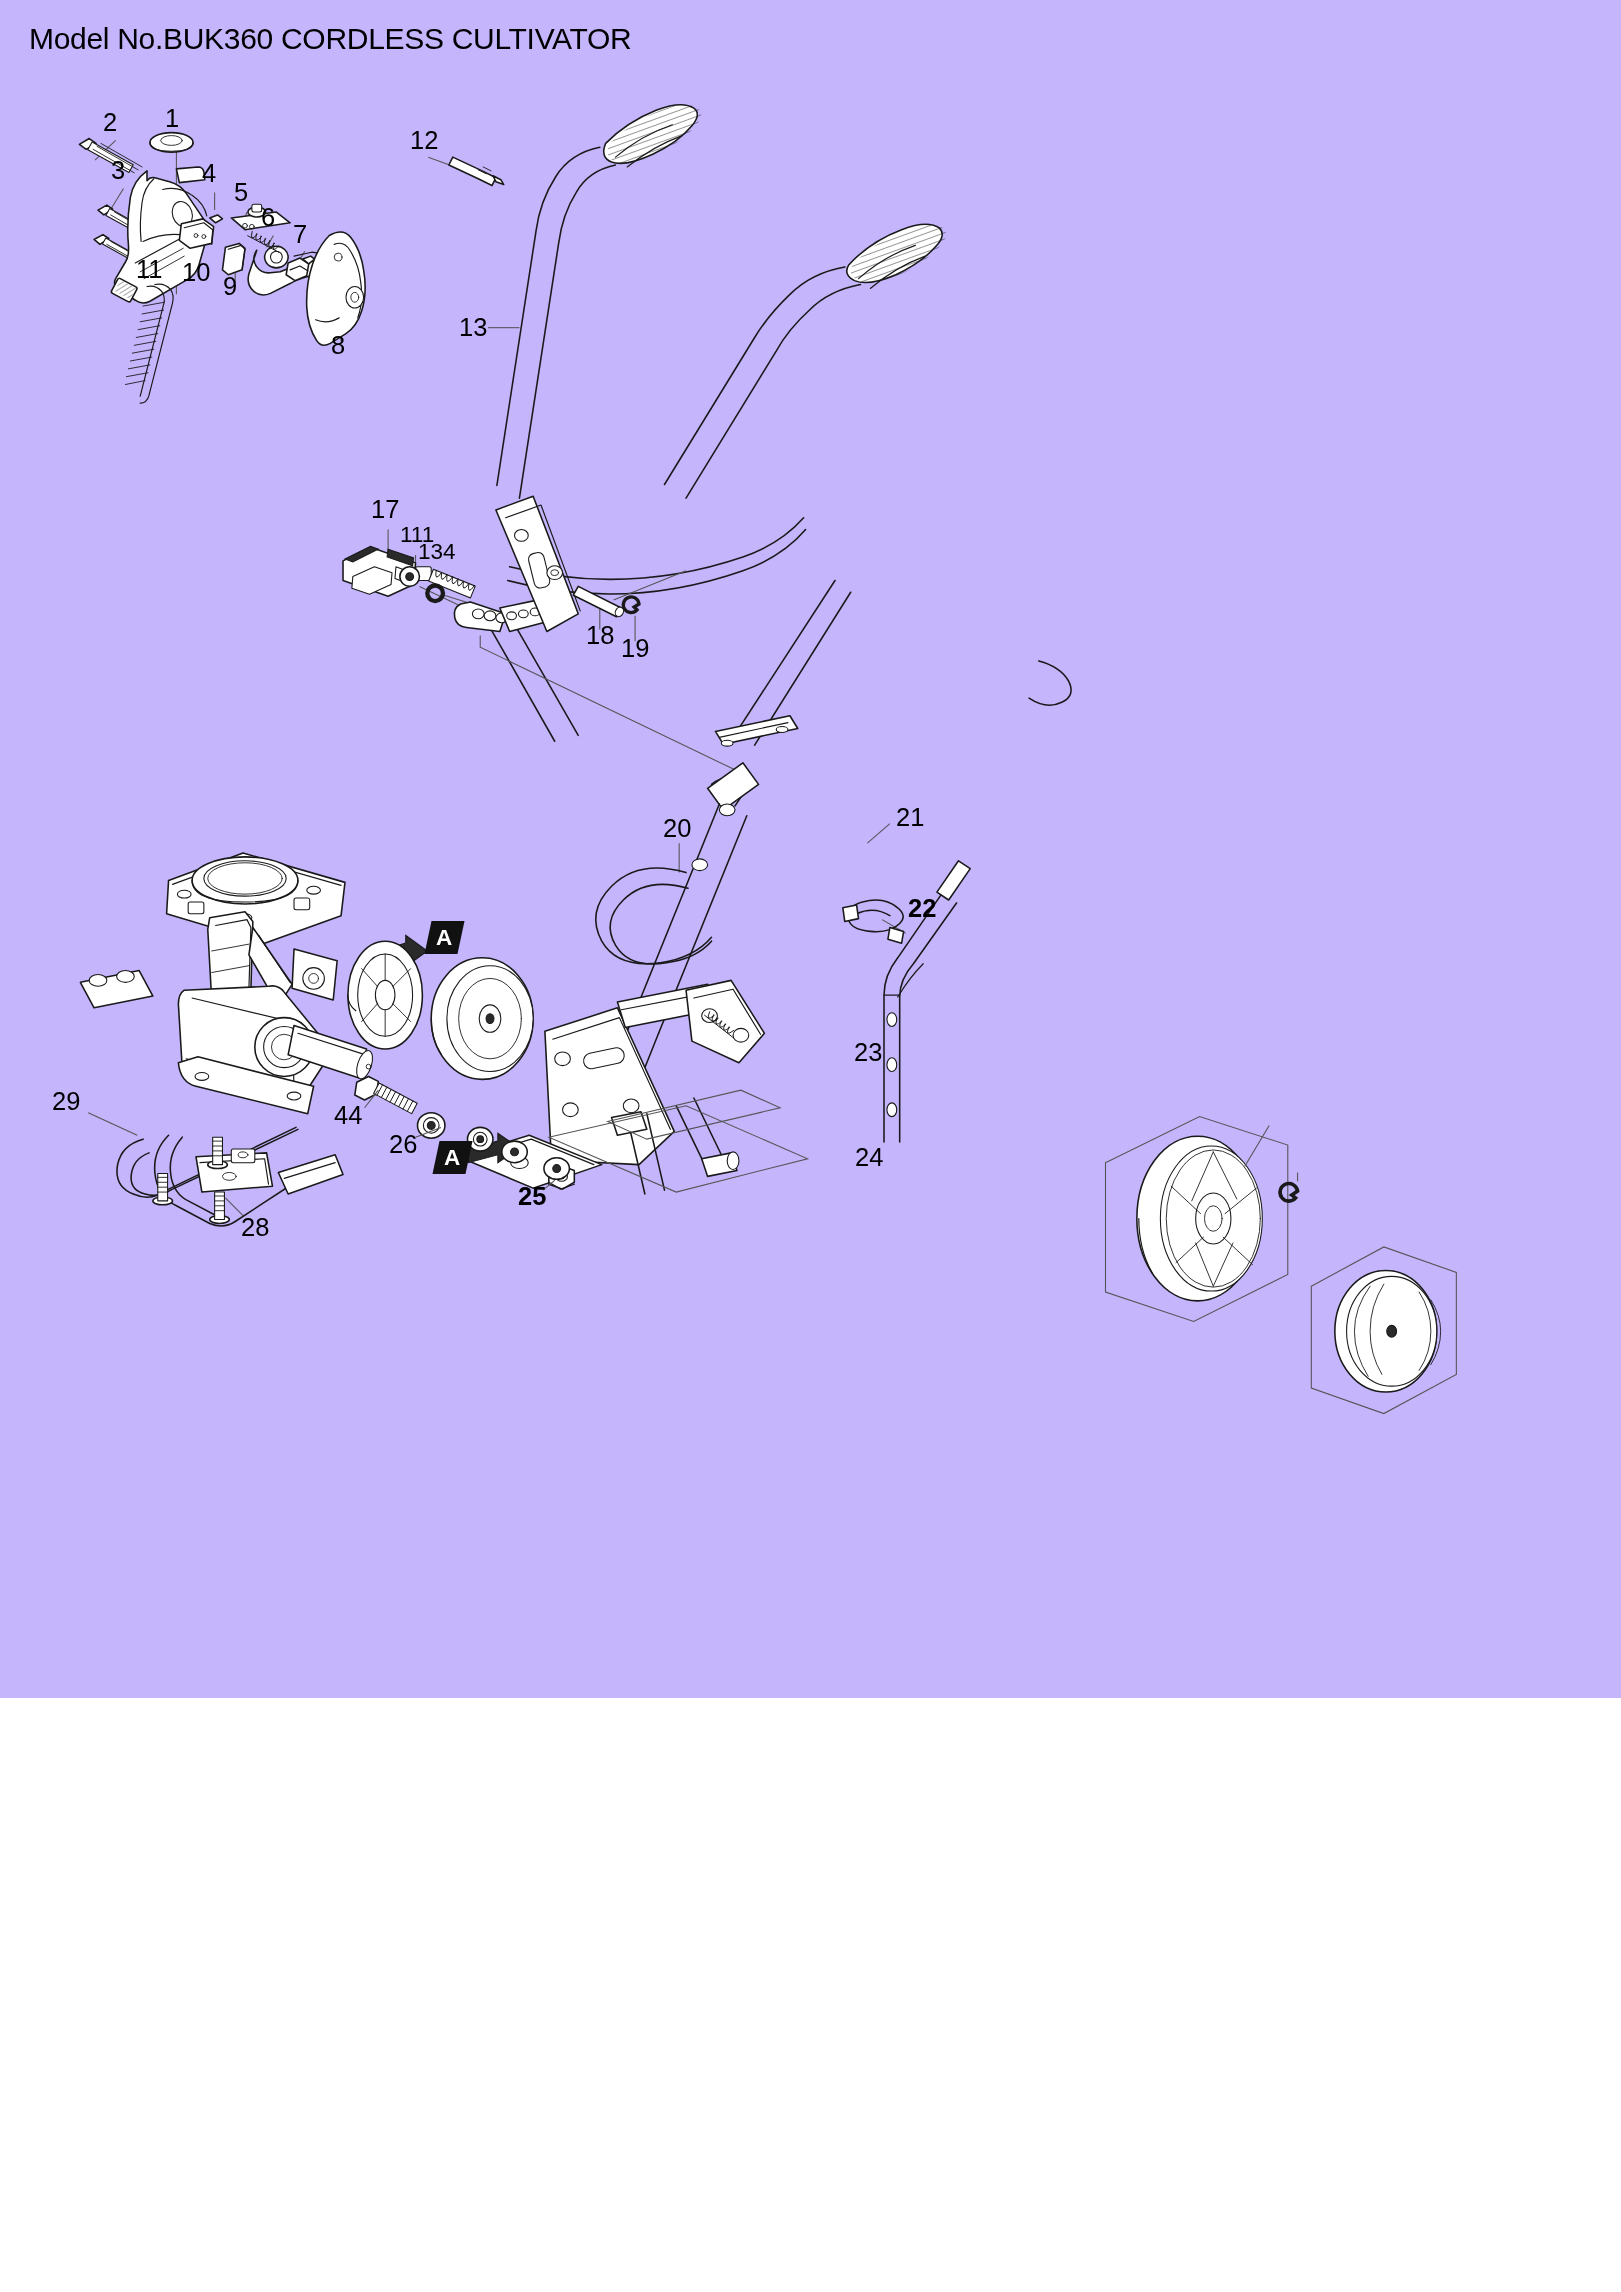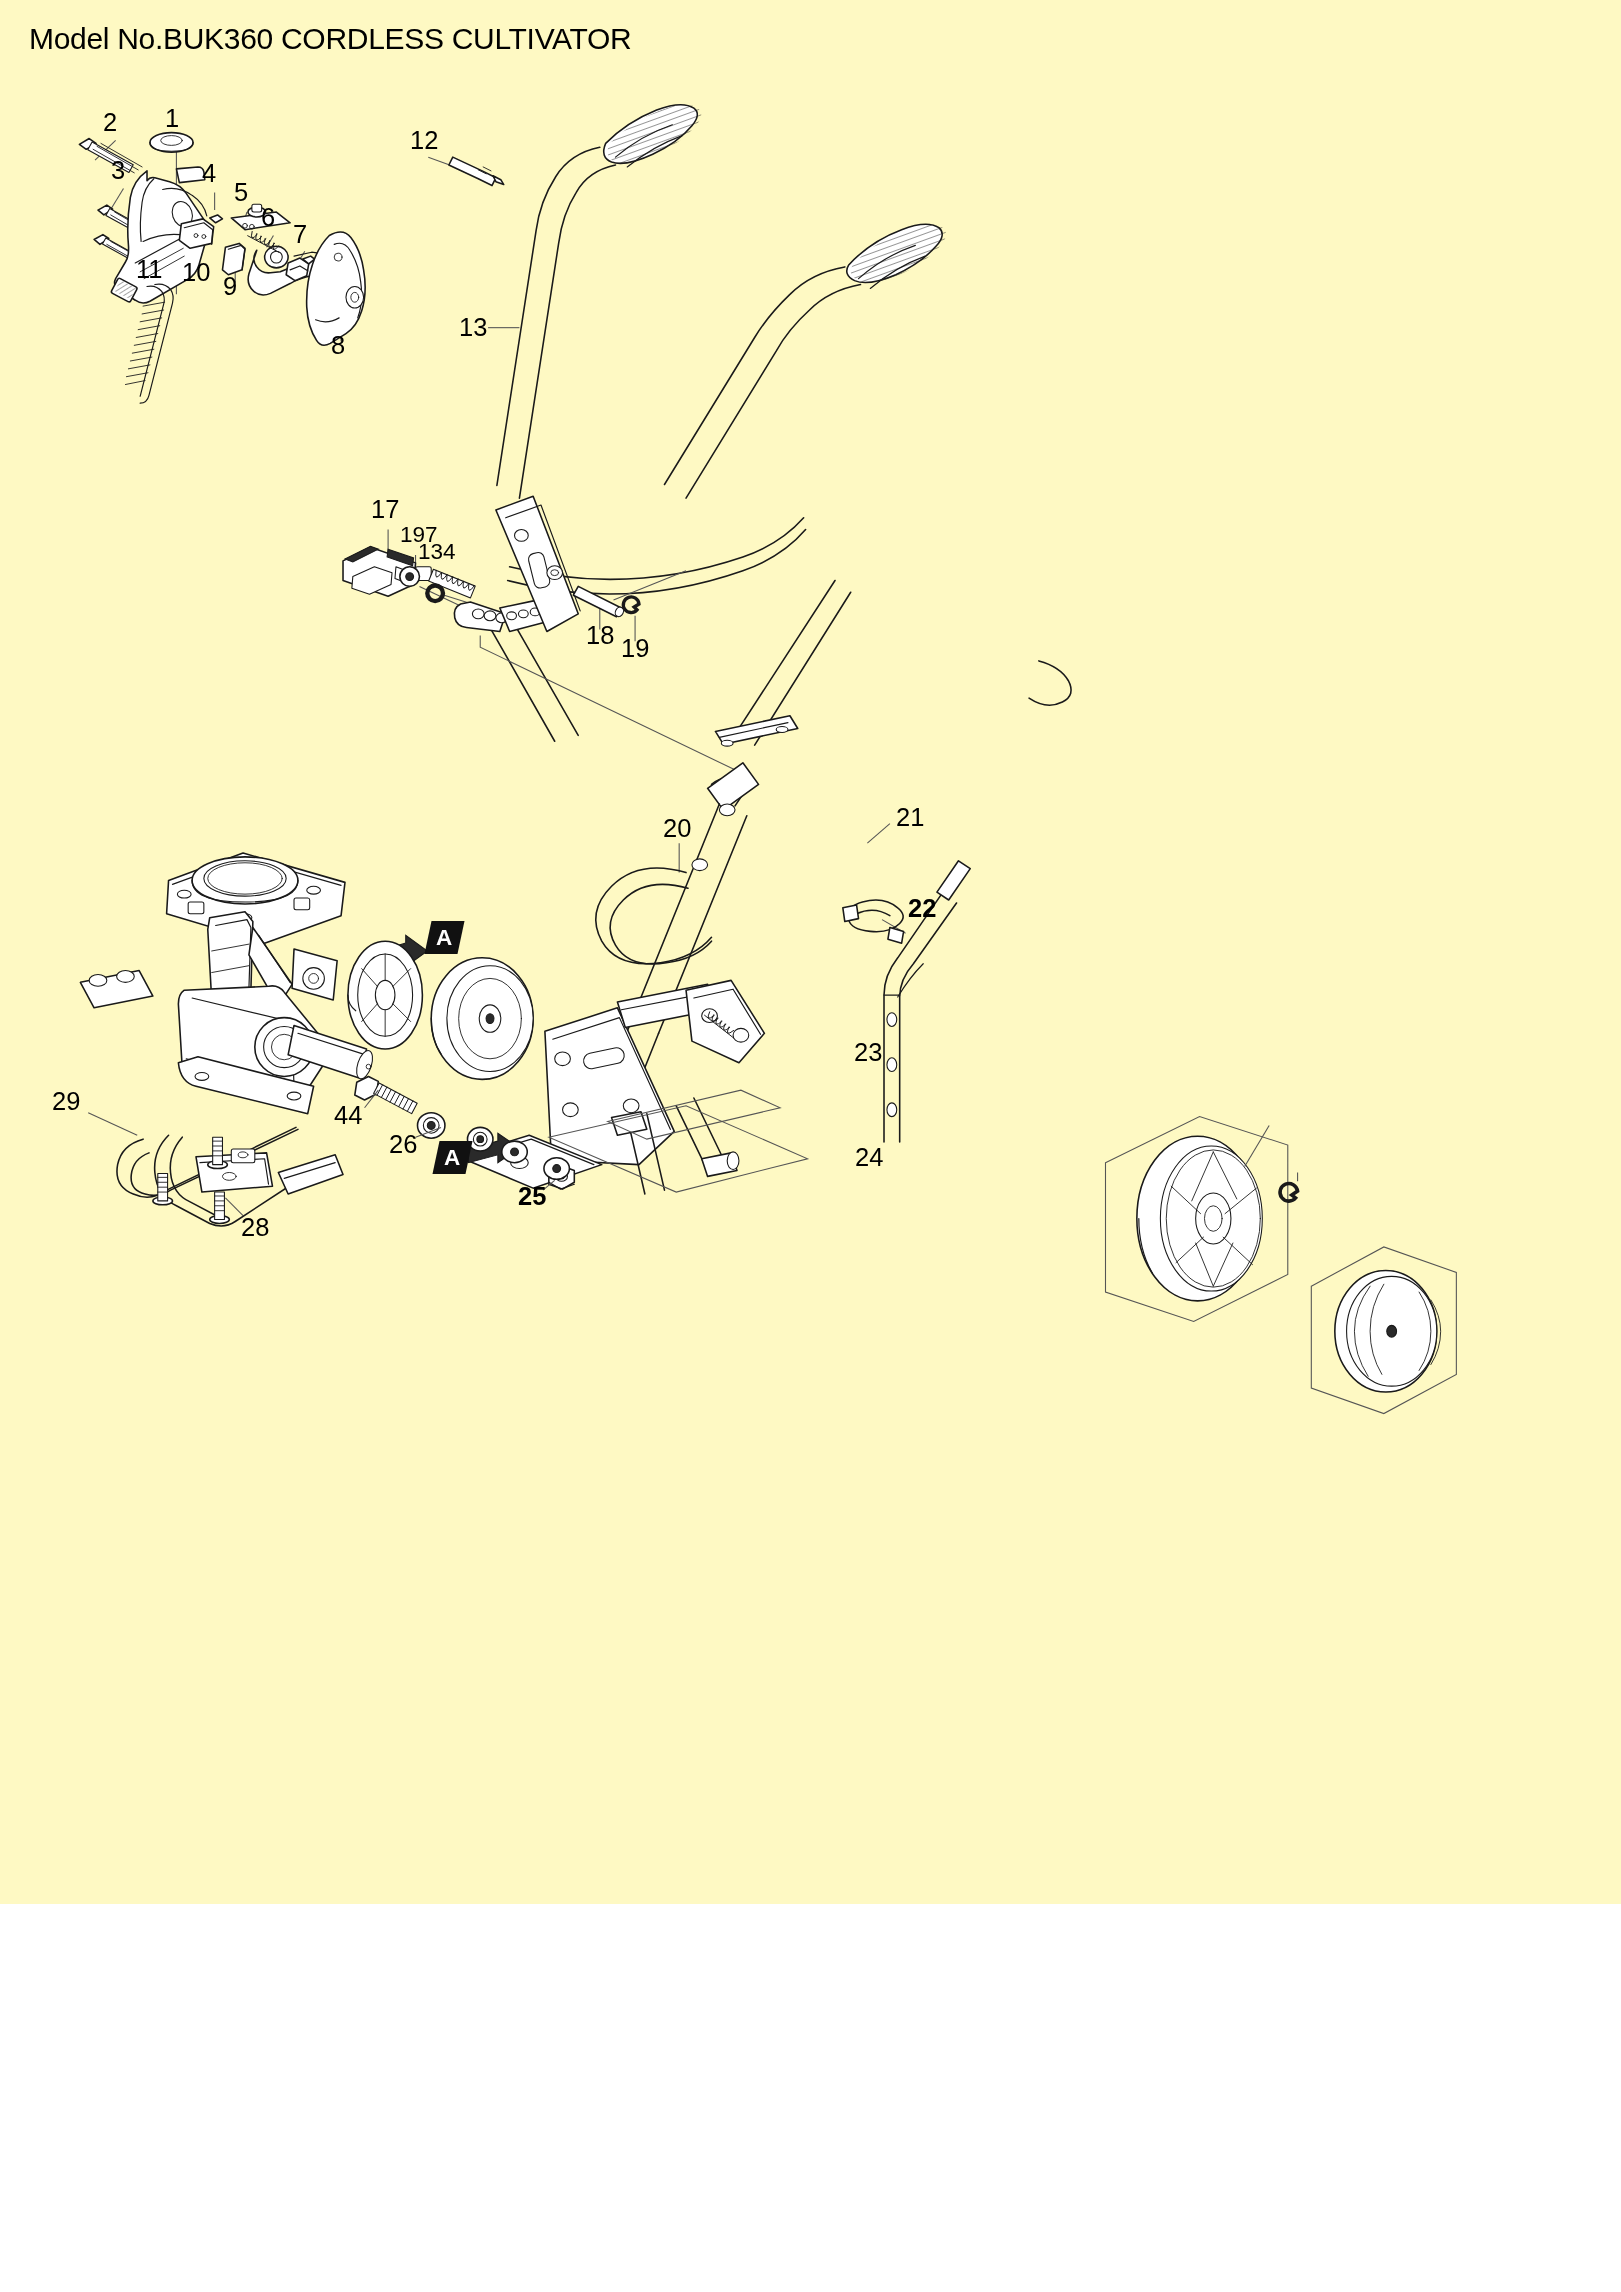--- a/index.html
+++ b/index.html
@@ -4,21 +4,21 @@
 <title>Parts Diagram</title>
 <style>
   html,body{margin:0;padding:0;background:#ffffff;}
   body{
     width:1621px;height:2293px;
     font-family:"Liberation Sans","DejaVu Sans",sans-serif;
     color:#111;
     position:relative;
     overflow:hidden;
   }
-  #page{position:relative;width:1621px;height:1904px;background:#fef9c3;}
+  #page{position:relative;width:1621px;height:1698px;background:#c4b5fd;}
 
   
   .title{
     position:absolute;
     left:29px; top:21.6px;
     font-size:30px;
     letter-spacing:-0.3px;
     font-weight:400;
     color:#000;
     white-space:nowrap;
@@ -612,21 +612,21 @@
   <div class="num" style="left:234px;top:180px;">5</div>
   <div class="num" style="left:261px;top:205px;">6</div>
   <div class="num" style="left:293px;top:222px;">7</div>
   <div class="num" style="left:331px;top:333px;">8</div>
   <div class="num" style="left:223px;top:274px;">9</div>
   <div class="num" style="left:182px;top:260px;">10</div>
   <div class="num" style="left:136px;top:241px;margin-top:16px;">11</div>
   <div class="num" style="left:410px;top:128px;">12</div>
   <div class="num" style="left:459px;top:315px;">13</div>
   <div class="num" style="left:371px;top:497px;">17</div>
-  <div class="num small" style="left:400px;top:524px;">197</div>
+  <div class="num small" style="left:400px;top:524px;">111</div>
   <div class="num small" style="left:418px;top:541px;">134</div>
   <div class="num" style="left:586px;top:623px;">18</div>
   <div class="num" style="left:621px;top:636px;">19</div>
   <div class="num" style="left:663px;top:816px;">20</div>
   <div class="num" style="left:896px;top:805px;">21</div>
   <div class="num" style="left:908px;top:896px;font-weight:bold;">22</div>
   <div class="num" style="left:854px;top:1040px;">23</div>
   <div class="num" style="left:855px;top:1145px;">24</div>
   <div class="num" style="left:518px;top:1184px;font-weight:bold;">25</div>
   <div class="num" style="left:389px;top:1132px;">26</div>

